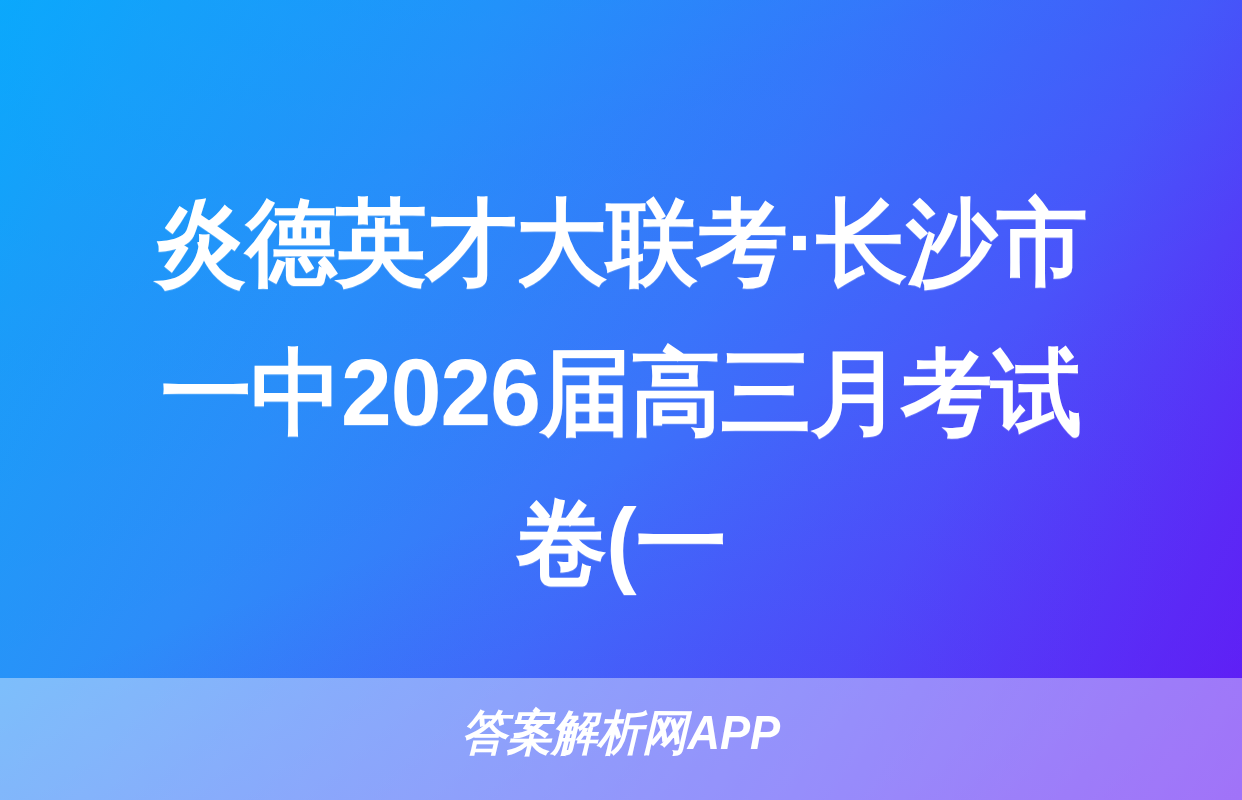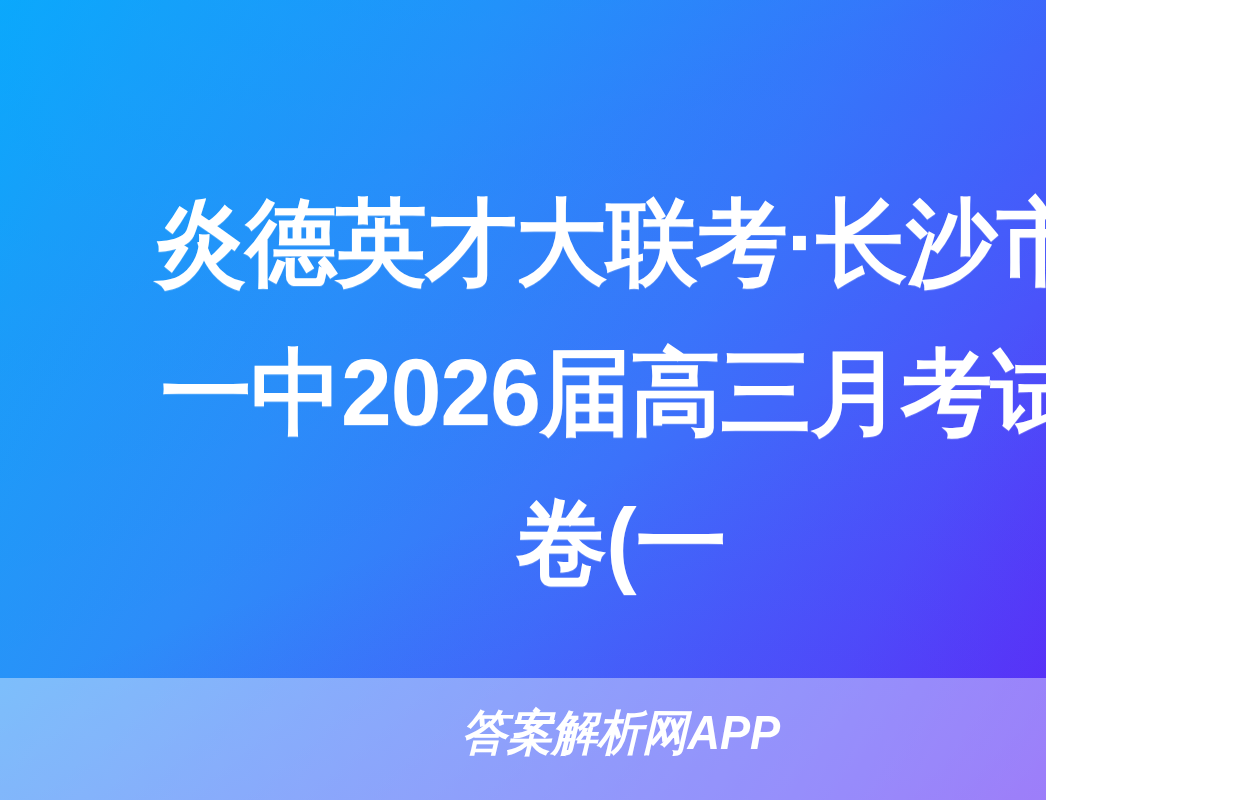--- a/index.html
+++ b/index.html
@@ -6,21 +6,21 @@
     margin: 0;
     padding: 0;
     background: #ffffff;
   }
   body {
     font-family: "Liberation Sans", "DejaVu Sans", sans-serif;
   }
 
   #poster {
     position: relative;
-    width: 1046px;
+    width: 1242px;
     height: 800px;
     overflow: hidden;
     background: #a21caf;
   }
 
   
   .gradient-layer {
     position: absolute;
     left: 0;
     top: 0;

